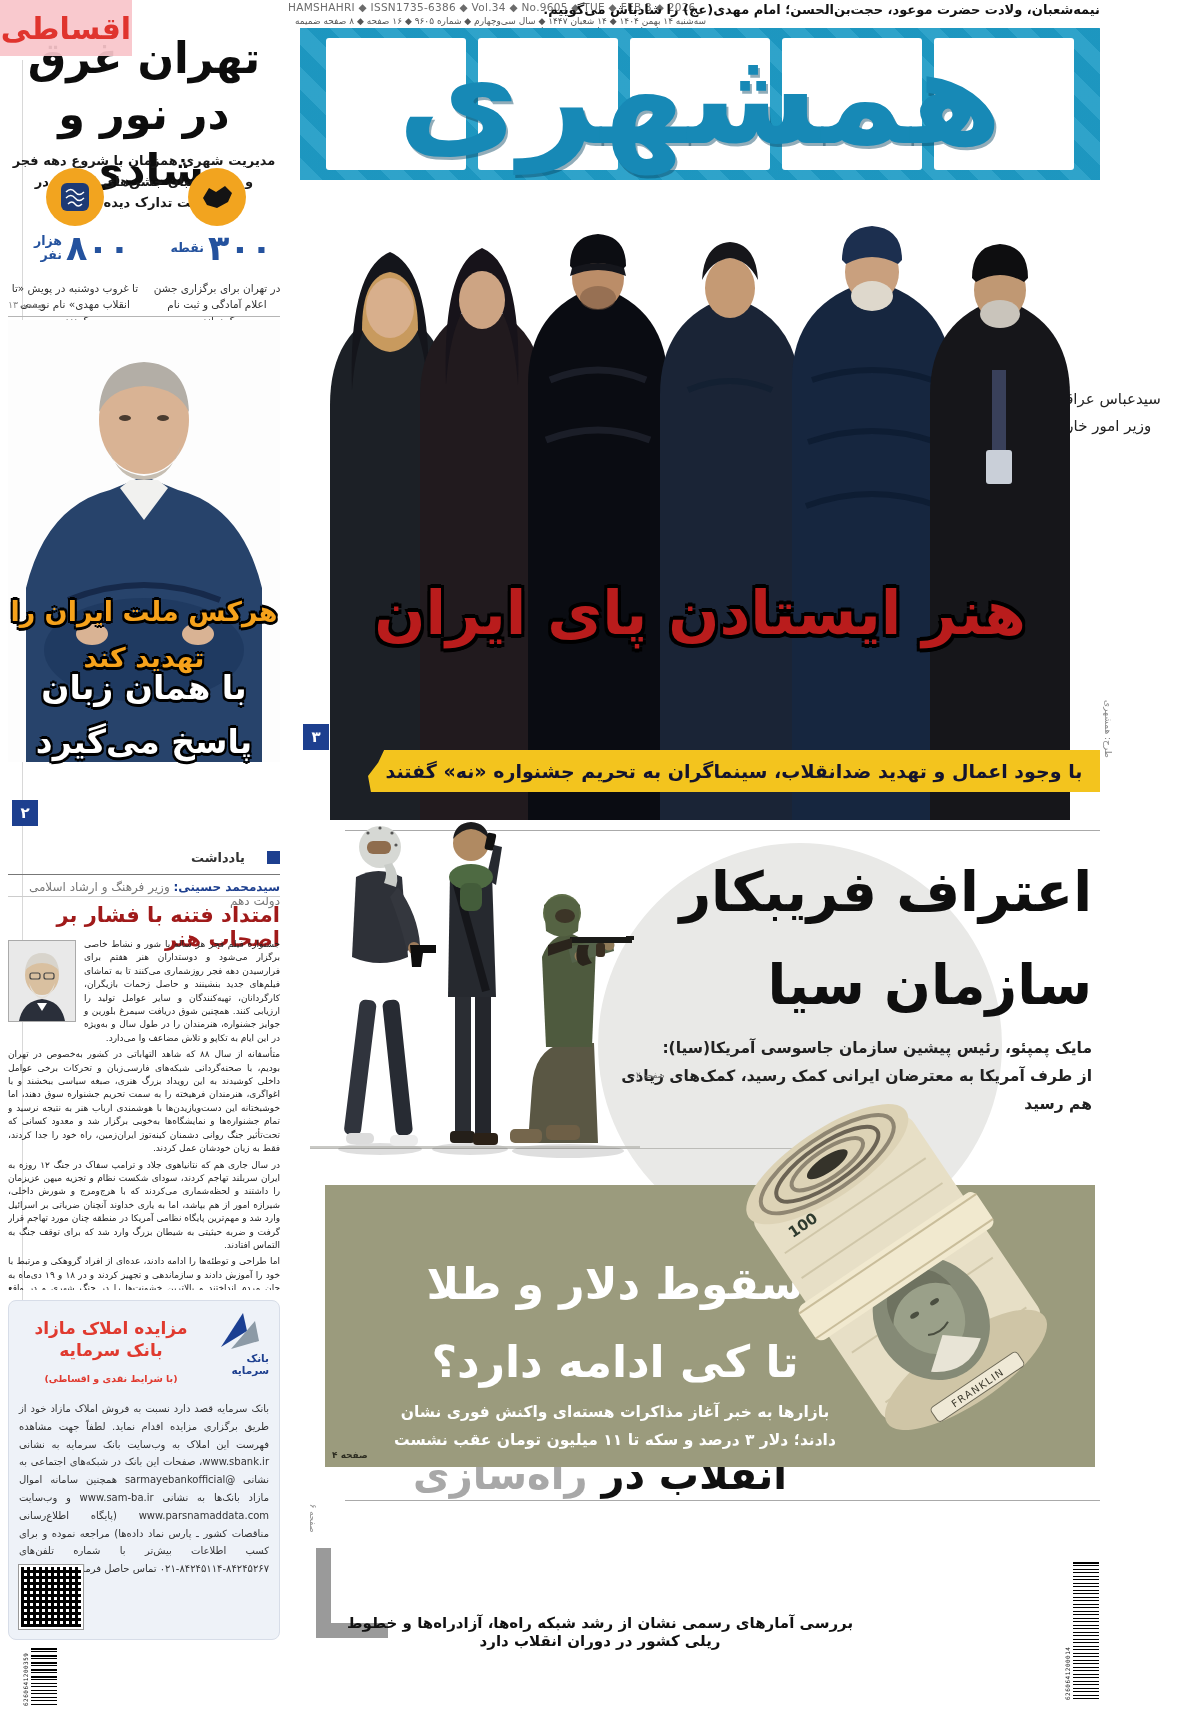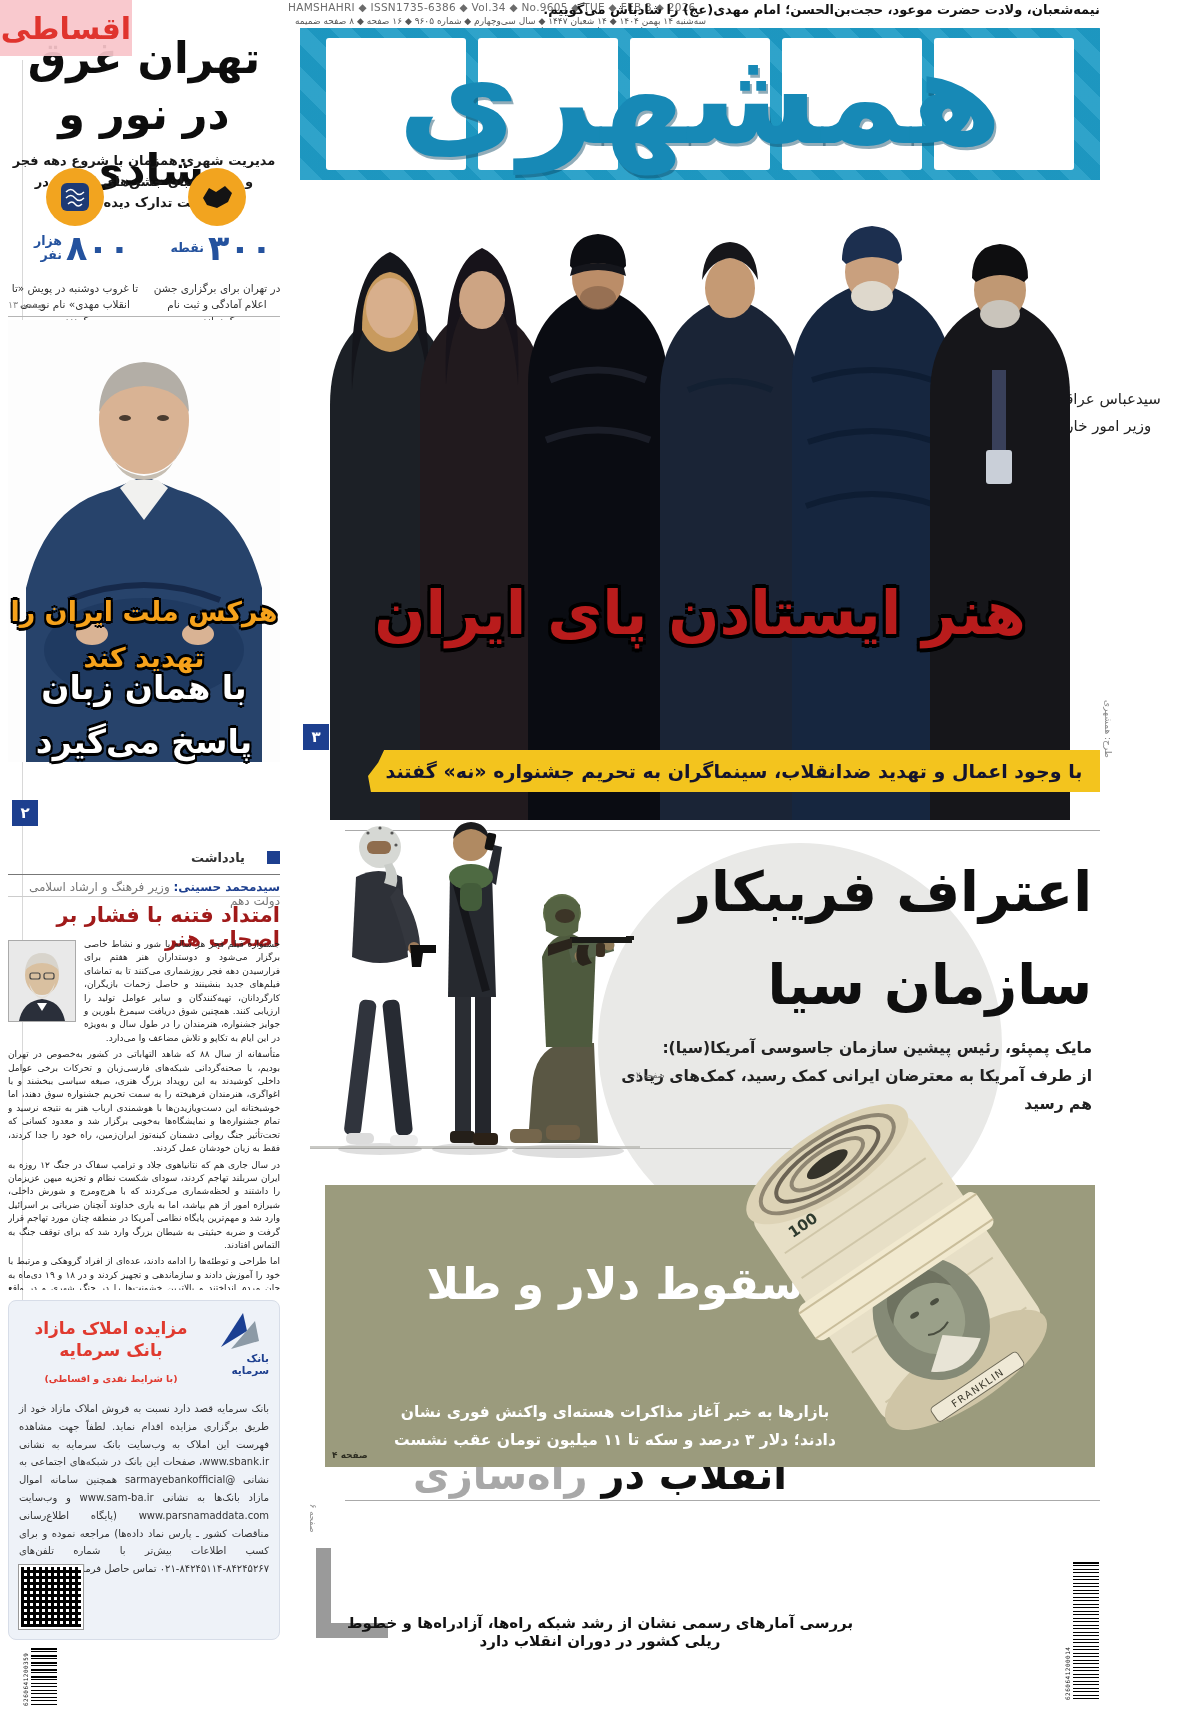--- a/index.html
+++ b/index.html
@@ -394,20 +394,21 @@
   </div>
   <div class="abs cia-dek rtl">
     <div>مایک پمپئو، رئیس پیشین سازمان جاسوسی آمریکا(سیا):</div>
     <div>از طرف آمریکا به معترضان ایرانی کمک رسید، کمک‌های زیادی هم رسید</div>
   </div>
   <div class="abs cia-pref rtl">صفحه ۲</div>
 
   <div class="abs olive"></div>
   <div class="abs usd-h ctr rtl">
     <div>سقوط دلار و طلا</div>
+    <div>تا کی ادامه دارد؟</div>
   </div>
   <div class="abs usd-dek ctr rtl">بازارها به خبر آغاز مذاکرات هسته‌ای واکنش فوری نشان دادند؛ دلار ۳ درصد و سکه تا ۱۱ میلیون تومان عقب نشست</div>
   <div class="abs usd-pref rtl">صفحه ۴</div>
   <svg class="abs roll" width="420" height="410" viewBox="0 0 420 410">
     <g transform="rotate(-34 210 200)">
       <rect x="115" y="70" width="190" height="250" rx="14" fill="#e7dfc6"></rect>
       <g opacity=".55" stroke="#bdb391" stroke-width="2">
         <line x1="125" y1="120" x2="295" y2="120"></line>
           <line x1="125" y1="150" x2="295" y2="150"></line>
         <line x1="125" y1="240" x2="295" y2="240"></line>

